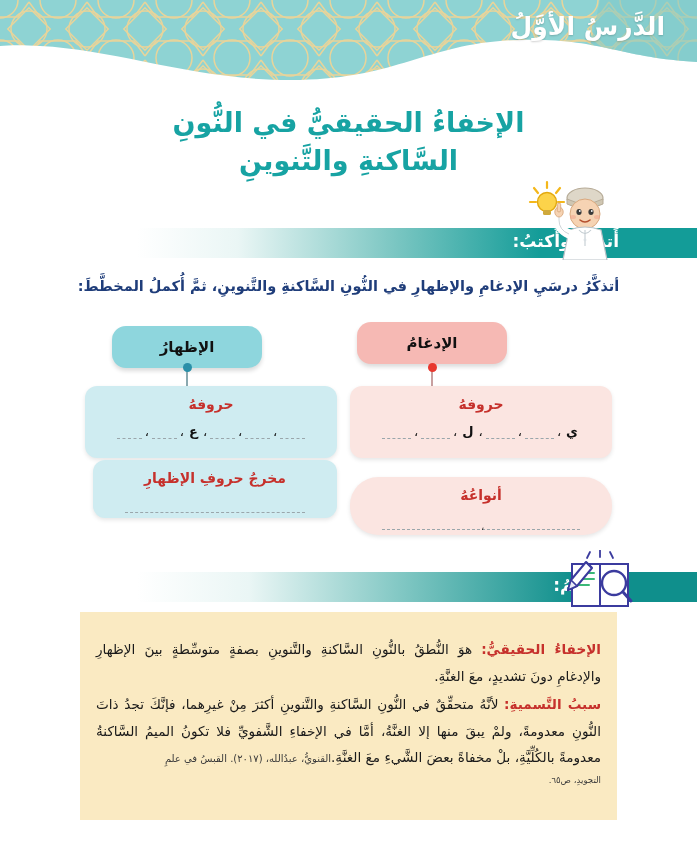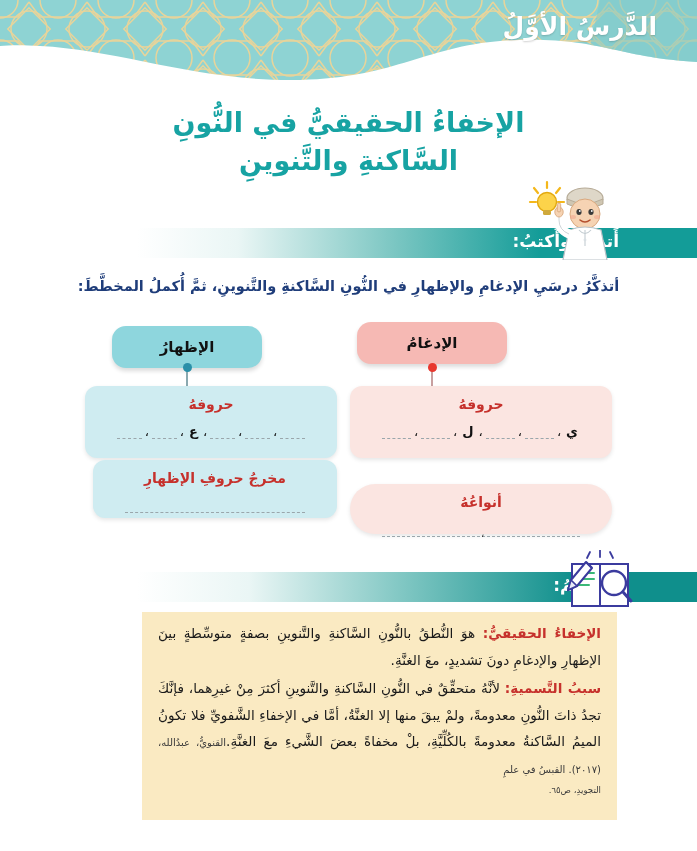--- a/index.html
+++ b/index.html
@@ -21,21 +21,21 @@
     top: 0; left: 0;
     width: 697px;
     height: 100px;
     overflow: hidden;
   }
   .header-band svg { display:block; }
 
   .lesson-title {
     position: absolute;
     top: 12px;
-    right: 40px;
+    right: 32px;
     font-size: 25px;
     font-weight: bold;
     color: #ffffff;
     letter-spacing: 0px;
     text-shadow: 0 1px 2px rgba(0,0,0,.18);
     z-index: 5;
     white-space: nowrap;
     font-family: "DejaVu Sans", "Liberation Sans", sans-serif;
   }
 
@@ -164,21 +164,21 @@
     border-radius: 12px;
     box-shadow: 0 2px 4px rgba(0,0,0,.10);
     box-sizing: border-box;
     padding: 10px 32px 12px;
   }
   .panel.pink { background: #fbe5e1; }
   .panel.teal { background: #cfecf1; }
 
   .panel-a-pink { right: 85px; top: 64px; width: 262px; height: 72px; }
   .panel-a-teal { right: 360px; top: 64px; width: 252px; height: 72px; }
-  .panel-b-pink { right: 85px; top: 162px; width: 262px; height: 50px; border-radius: 28px; }
+  .panel-b-pink { right: 85px; top: 155px; width: 262px; height: 58px; border-radius: 28px; }
   .panel-b-teal { right: 360px; top: 138px; width: 244px; height: 58px; }
 
   .panel-title {
     text-align: center;
     color: #c6312c;
     font-size: 14px;
     font-weight: bold;
     margin: 0 0 4px;
   }
   .blank-row {
@@ -213,25 +213,25 @@
     bottom: -3px;
     font-size: 10px;
     color: #333;
   }
 
   
   .content-card {
     position: absolute;
     top: 612px;
     right: 80px;
-    width: 475px;
+    width: 537px;
     height: 208px;
     background: #faeac2;
     box-sizing: border-box;
-    padding: 8px 16px 8px 16px;
+    padding: 24px 16px 8px 16px;
     color: #1a1a1a;
     font-size: 13.6px;
     line-height: 1.95;
     text-align: justify;
     text-align-last: right;
   }
   .content-card p { margin: 0 0 2px; }
   .term { color: #c6312c; font-weight: bold; }
   .citation {
     font-size: 10px;

